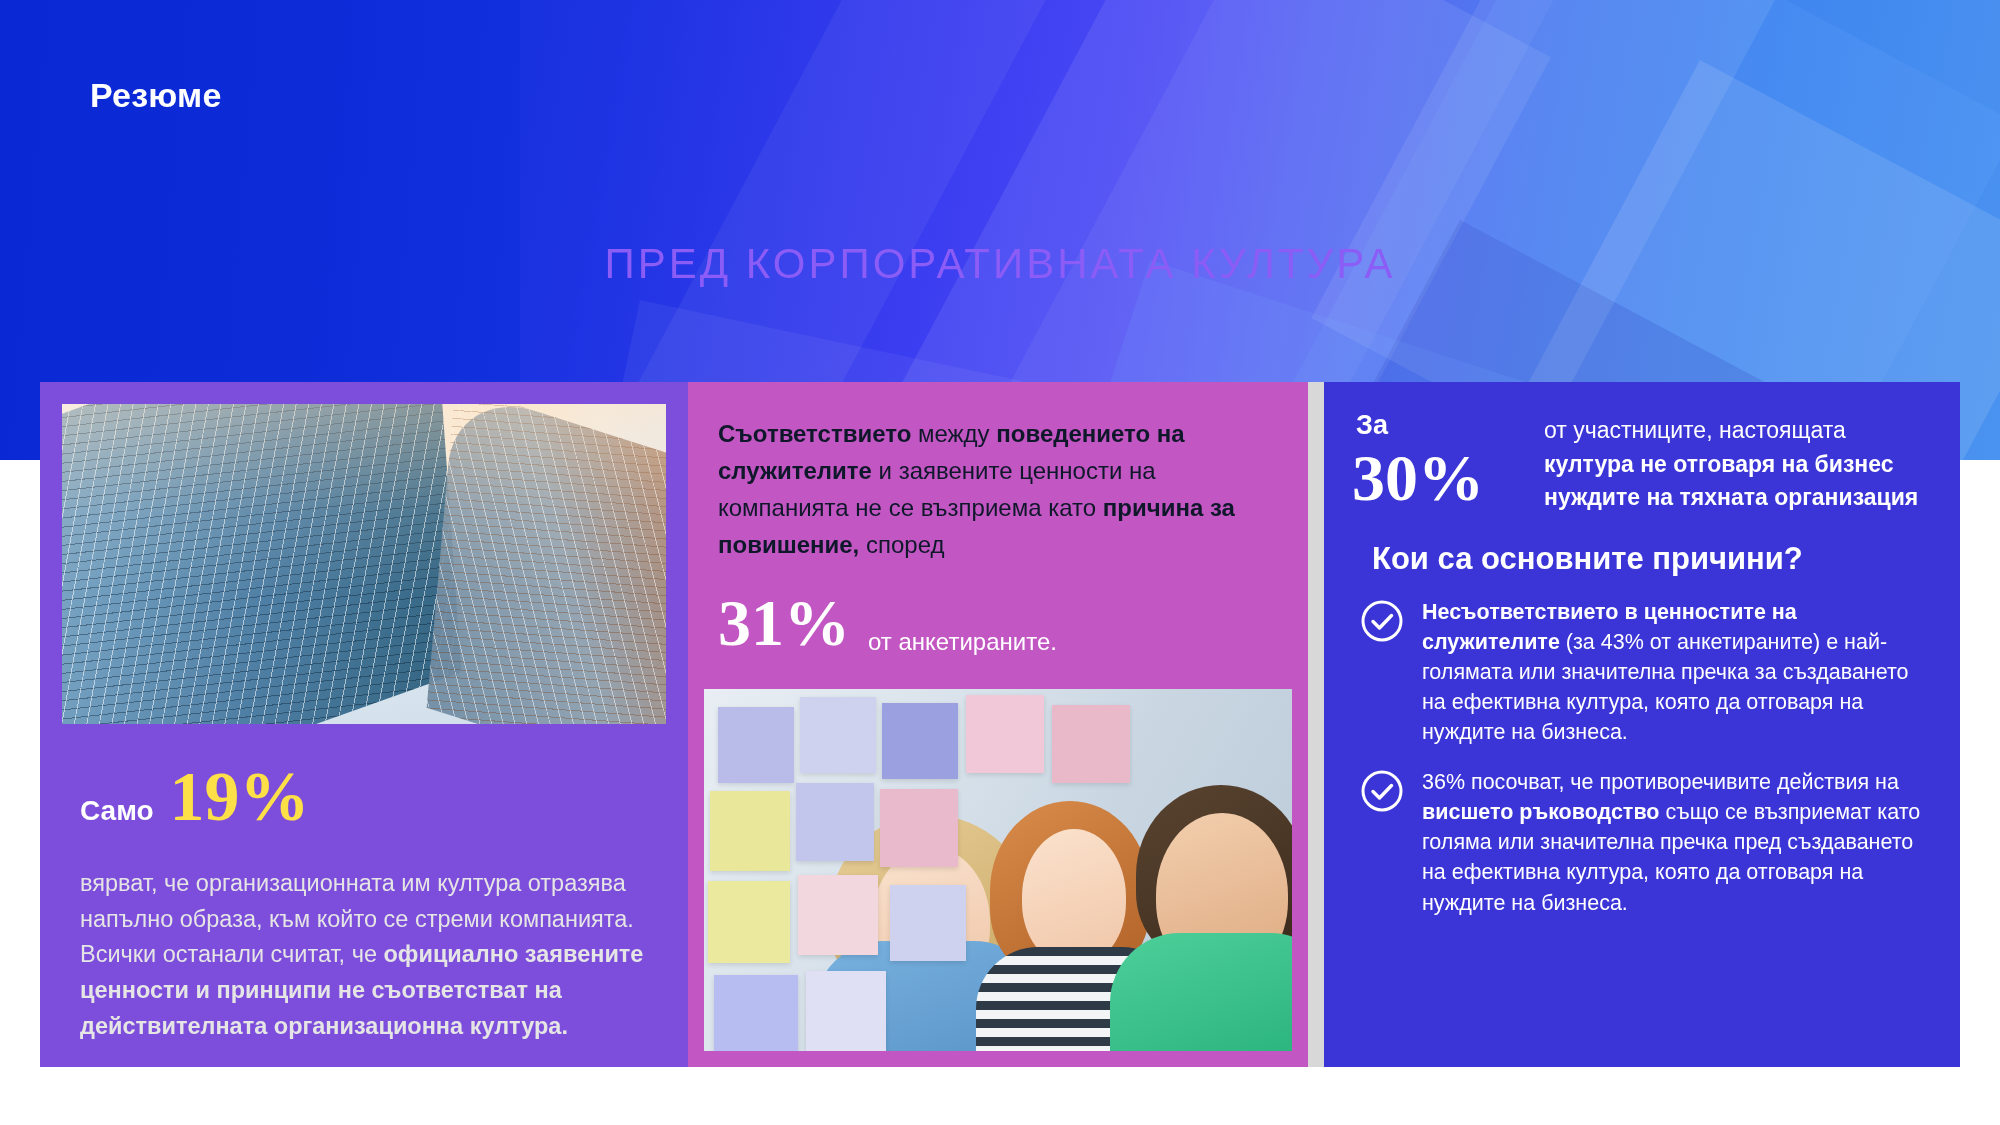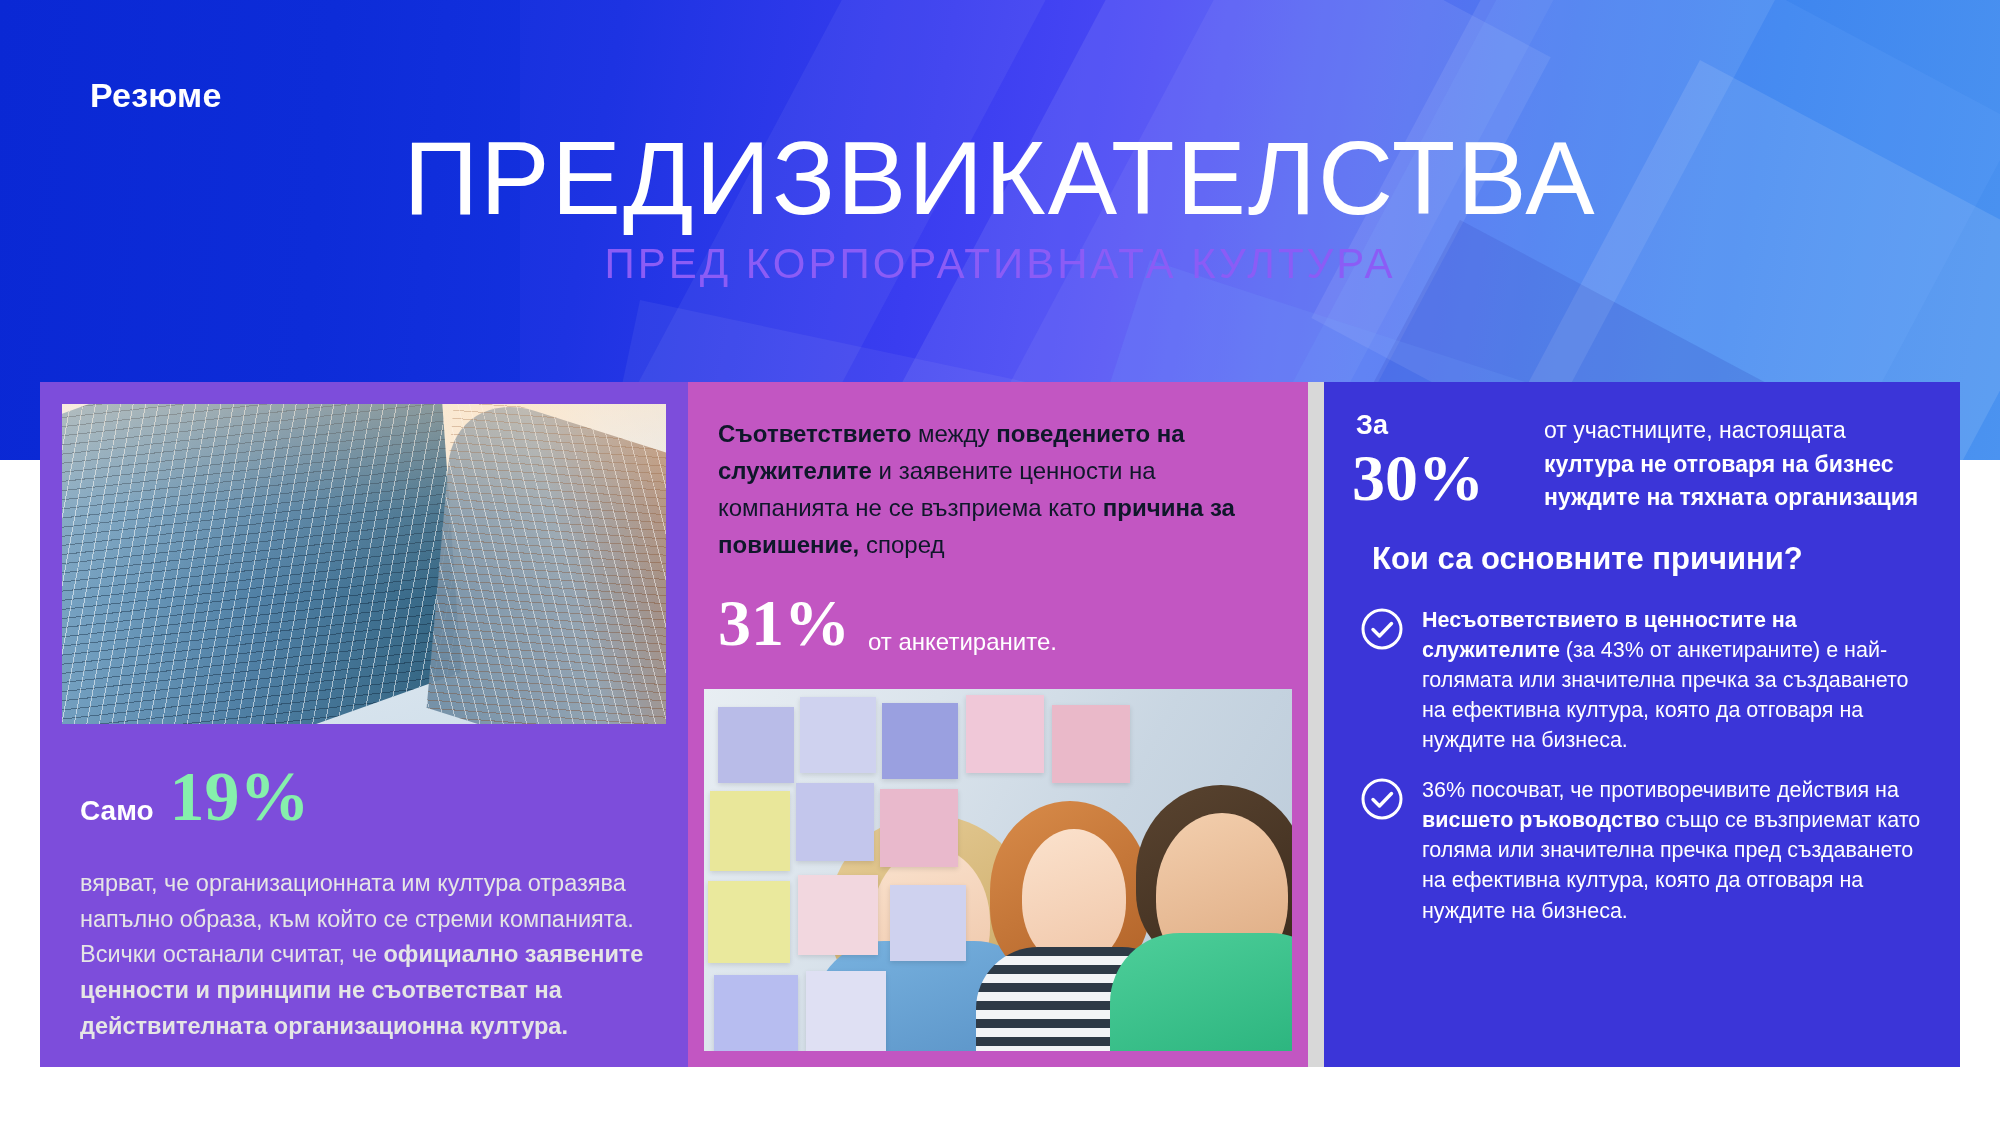--- a/index.html
+++ b/index.html
@@ -176,21 +176,21 @@
   .stat-label {
     font-size: 28px;
     font-weight: bold;
     color: #ffffff;
   }
   .stat-big {
     font-family: "Liberation Serif", serif;
     font-size: 70px;
     font-weight: bold;
     line-height: 1;
-    color: #86efac;
+    color: #fde047;
   }
   .card-left .body {
     margin-top: 34px;
     padding: 0 18px;
     font-size: 23.5px;
     line-height: 1.52;
     color: #e5e5e5;
   }
   .card-left .body b { font-weight: bold; }
 
@@ -285,21 +285,21 @@
     line-height: 1.46;
     padding-top: 4px;
   }
   .right-top .rt-text b { font-weight: bold; }
   .q-head {
     font-size: 31px;
     font-weight: bold;
     margin-top: 26px;
     padding-left: 20px;
   }
-  .bullets { margin-top: 28px; }
+  .bullets { margin-top: 20px; }
   .bullet {
     display: flex;
     gap: 18px;
     align-items: flex-start;
     margin-bottom: 20px;
     padding-left: 8px;
   }
   .check {
     flex: 0 0 auto;
     width: 44px;
@@ -335,21 +335,20 @@
     <div class="shard s3" style="left:1560px; top:-120px; width:520px; height:700px; transform:rotate(28deg);"></div>
     <div class="shard s4" style="left:1700px; top:60px; width:420px; height:520px; transform:rotate(28deg);"></div>
     <div class="shard dark" style="left:1460px; top:220px; width:640px; height:320px; transform:rotate(28deg);"></div>
     <div class="shard s2" style="left:980px; top:-260px; width:180px; height:900px; transform:rotate(28deg);"></div>
     <div class="shard" style="left:1640px; top:-300px; width:260px; height:700px; transform:rotate(28deg);"></div>
     <div class="shard s3" style="left:1150px; top:260px; width:900px; height:160px; transform:rotate(18deg);"></div>
     <div class="shard s2" style="left:640px; top:300px; width:520px; height:120px; transform:rotate(12deg);"></div>
   </div>
 
   <div class="kicker">Резюме</div>
-  <div class="title-main">ПРЕДИЗВИКАТЕЛСТВА</div>
   <div class="title-sub">ПРЕД КОРПОРАТИВНАТА КУЛТУРА</div>
 
   <div class="cards">
 
     <div class="gap-strip" style="left:672px;"></div>
     <div class="gap-strip" style="left:1308px;"></div>
 
     <div class="card card-left">
 
       <div class="photo">

